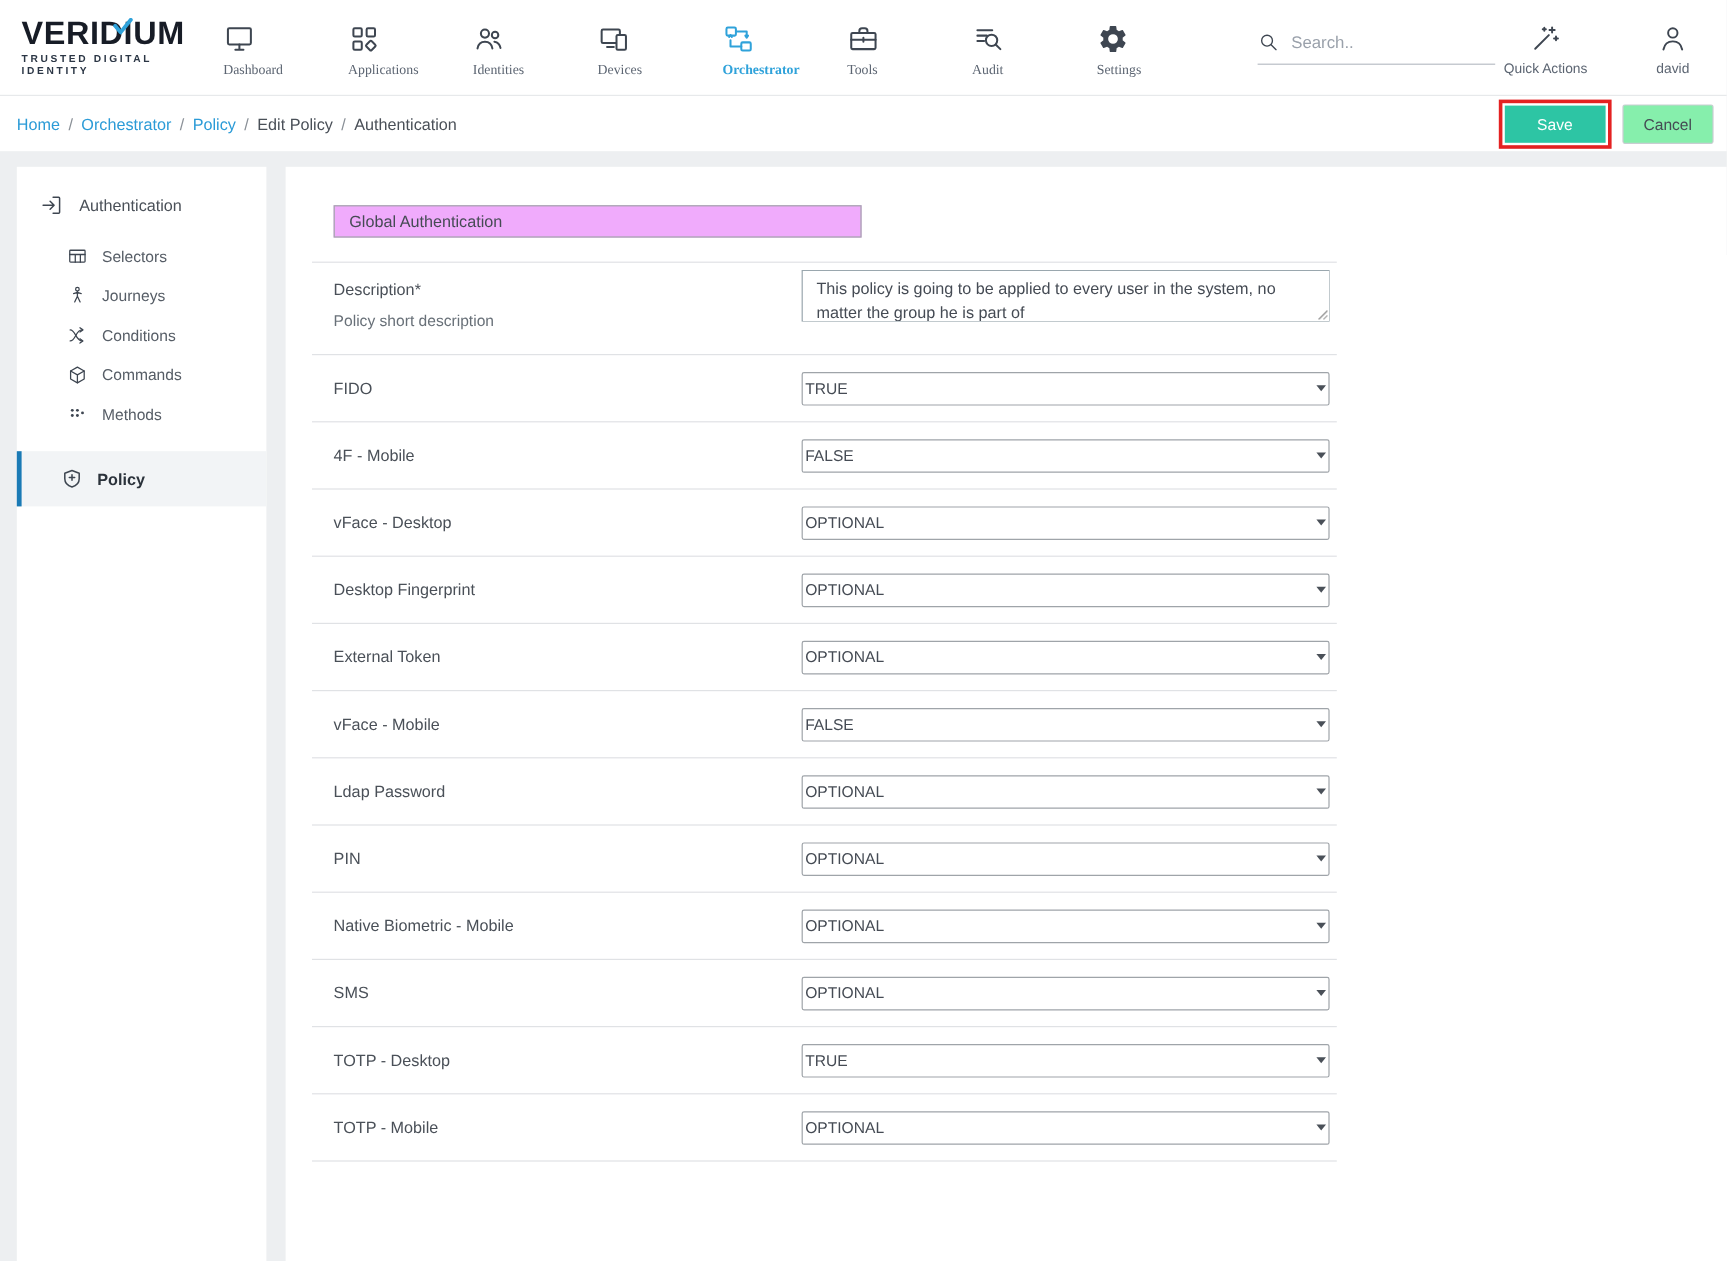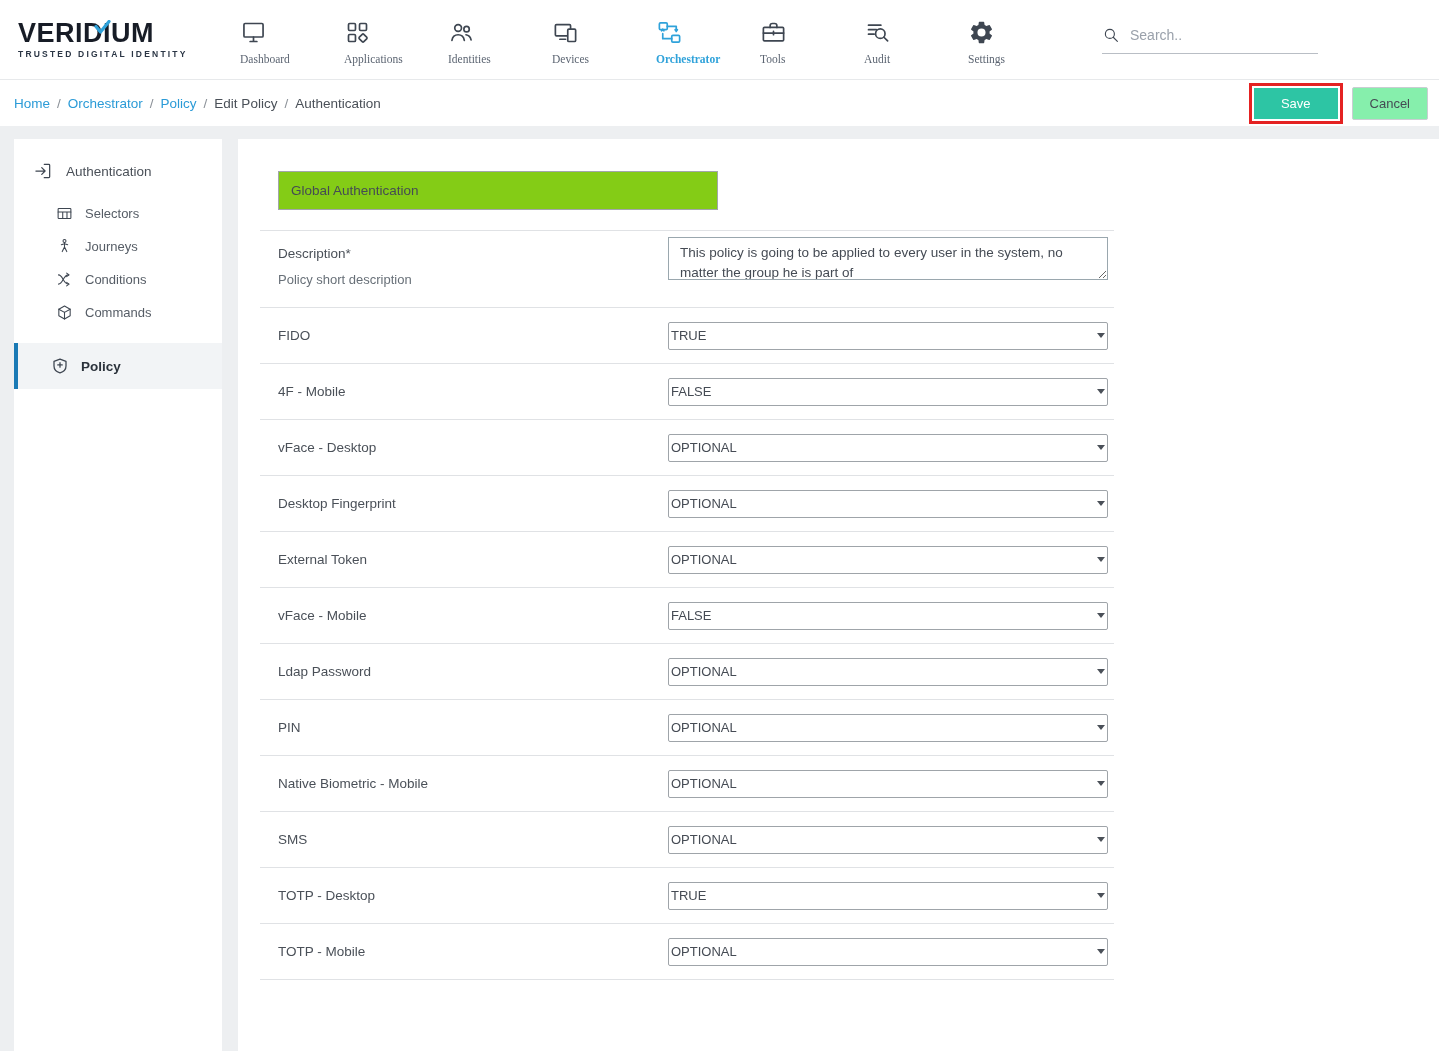--- a/index.html
+++ b/index.html
@@ -51,21 +51,21 @@
 
   .main{flex:1;background:#fff;padding-top:26px;min-width:0;}
   .frow{display:flex;padding-left:40px;}
   .frow.tall{align-items:flex-start;padding-top:6px;padding-bottom:20px;}
   .frow.small{height:55px;align-items:center;}
   .flabel{width:390px;}
   .fcontrol{width:440px;}
   .l1{font-size:13.5px;color:#4a5058;}
   .frow.tall .l1{margin-top:9px;}
   .l2{font-size:13px;color:#687078;margin-top:11px;}
-  .name-input{width:100%;height:39px;background:#84cc16;border:1px solid #a2a6ab;padding:0 12px;font-size:13.5px;color:#454b54;font-family:inherit;}
+  .name-input{width:100%;height:27px;background:#f0abfc;border:1px solid #a2a6ab;padding:0 12px;font-size:13.5px;color:#454b54;font-family:inherit;}
   .desc-ta{width:100%;height:43px;border:1px solid #9aa7ae;padding:5px 11px;font-size:13.5px;color:#454b54;font-family:inherit;line-height:1.45;resize:both;display:block;}
   .fsep{height:1px;background:#e0e2e5;margin-left:22px;width:854px;}
   .dropdown{height:28px;border:1px solid #9fa4a9;border-radius:2px;display:flex;align-items:center;justify-content:space-between;padding:0 2px;cursor:pointer;background:#fff;}
   .ddval{font-size:13px;color:#454b54;}
   .caret{width:0;height:0;border-left:4.5px solid transparent;border-right:4.5px solid transparent;border-top:5px solid #4a5058;}
 </style>
 </head>
 <body>
 
 <header class="topbar">
@@ -162,20 +162,42 @@
     </nav>
   <div class="searchbox">
     <span class="icon">
         <svg viewBox="0 0 24 24">
           <circle cx="10.5" cy="10.5" r="6"></circle>
           <path d="M15 15l5.5 5.5"></path>
         </svg>
       </span>
     <input placeholder="Search.." style="">
   </div>
+  <div class="topright" id="top-right">
+      <div class="tr-item">
+        <span class="icon">
+          <svg viewBox="0 0 24 24">
+            <path d="M4 20L14.5 9.5"></path>
+            <path d="M17 3.5v4M15 5.5h4"></path>
+            <path d="M20 10.5v3M18.5 12h3"></path>
+            <path d="M11 3.8v2.4M9.8 5h2.4"></path>
+          </svg>
+        </span>
+        <span class="nav-label">Quick Actions</span>
+      </div>
+      <div class="tr-item">
+        <span class="icon">
+          <svg viewBox="0 0 24 24">
+            <circle cx="12" cy="7.8" r="3.6"></circle>
+            <path d="M4.8 20.5c.8-4 3.6-6.2 7.2-6.2s6.4 2.2 7.2 6.2"></path>
+          </svg>
+        </span>
+        <span class="nav-label">david</span>
+      </div>
+    </div>
 </header>
 
 <div class="crumbbar">
   <div class="crumbs" id="breadcrumb"><span class="crumb link">Home</span><span class="csep">/</span><span class="crumb link">Orchestrator</span><span class="csep">/</span><span class="crumb link">Policy</span><span class="csep">/</span><span class="crumb">Edit Policy</span><span class="csep">/</span><span class="crumb">Authentication</span></div>
   <div class="actions">
     <span class="redbox">
       <button class="btn-save">Save</button>
     </span>
     <button class="btn-cancel">Cancel</button>
   </div>
@@ -222,20 +244,32 @@
       </div>
       <div class="side-sub">
         <span class="icon">
           <svg viewBox="0 0 24 24">
             <path d="M12 2.8l8 4.5v9.4l-8 4.5-8-4.5V7.3z"></path>
             <path d="M4 7.3l8 4.5 8-4.5M12 11.8v9.4"></path>
           </svg>
         </span>
         <span>Commands</span>
       </div>
+      <div class="side-sub">
+        <span class="icon">
+          <svg viewBox="0 0 24 24">
+            <circle cx="6" cy="7" r="1.7" fill="#3e4651" stroke="none"></circle>
+            <circle cx="12" cy="7" r="1.7" fill="#3e4651" stroke="none"></circle>
+            <circle cx="6" cy="13" r="1.7" fill="#3e4651" stroke="none"></circle>
+            <circle cx="12" cy="13" r="1.7" fill="#3e4651" stroke="none"></circle>
+            <circle cx="18" cy="10" r="1.7" fill="#3e4651" stroke="none"></circle>
+          </svg>
+        </span>
+        <span>Methods</span>
+      </div>
       <div class="side-active">
         <span class="icon">
           <svg viewBox="0 0 24 24">
             <path d="M12 2.8l8 3v6.2c0 5-3.5 7.9-8 9.2-4.5-1.3-8-4.2-8-9.2V5.8z"></path>
             <path d="M12 7.5v6M9 10.5h6"></path>
           </svg>
         </span>
         <span>Policy</span>
       </div>
     </aside>

